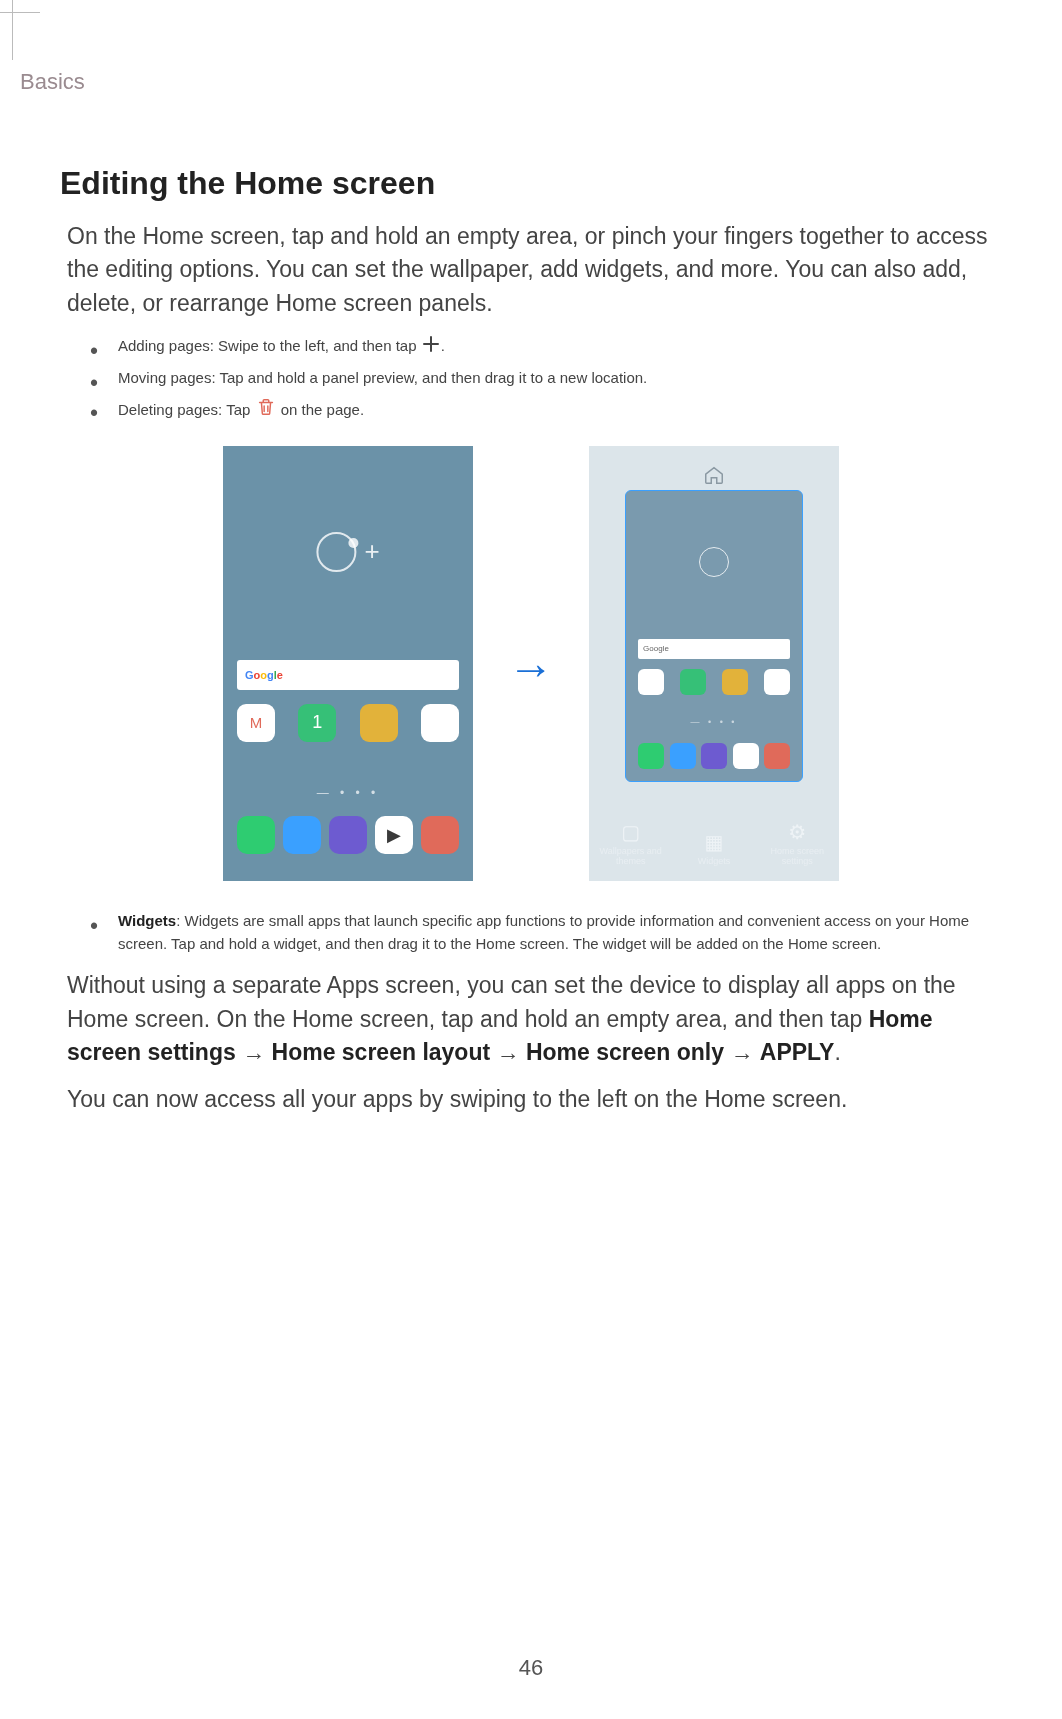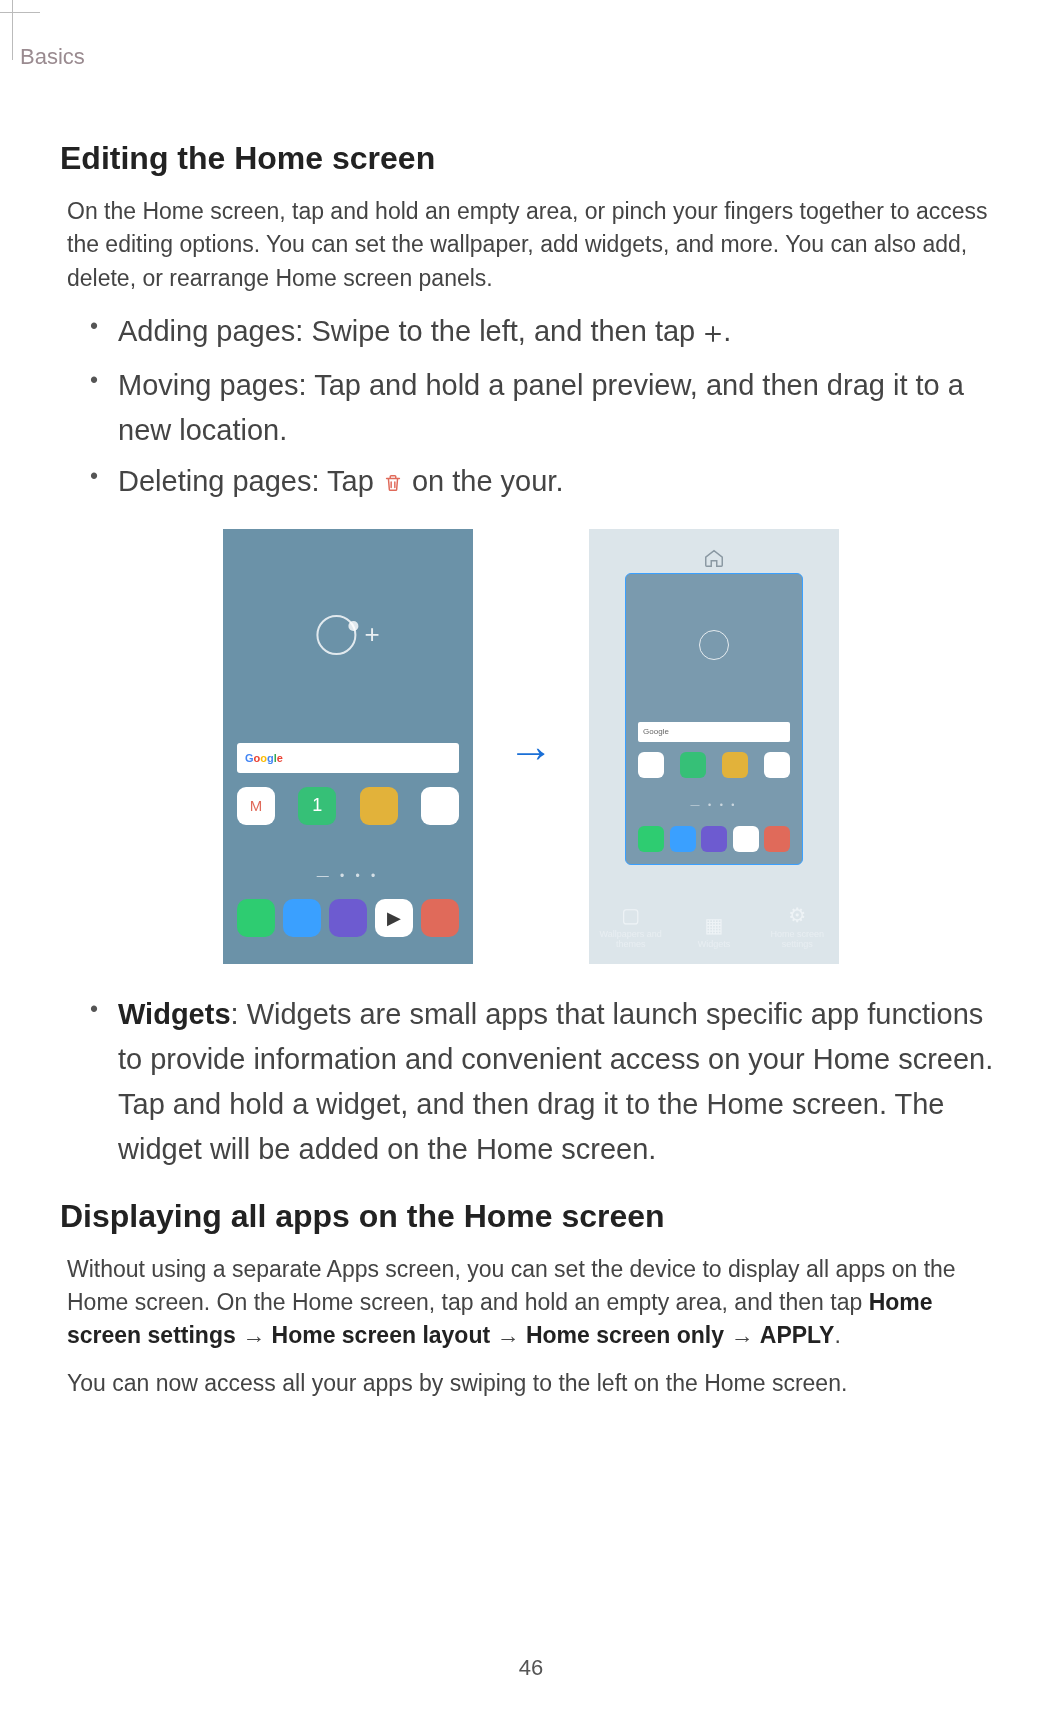--- a/index.html
+++ b/index.html
@@ -4,21 +4,21 @@
 <style>
   body {
     font-family: -apple-system, "Segoe UI", "Helvetica Neue", Arial, sans-serif;
     margin: 0;
     padding: 0;
     background: #fff;
     color: #3a3a3a;
     width: 1062px;
   }
   .page {
-    padding: 44px 60px 40px 60px;
+    padding: 69px 60px 40px 60px;
     position: relative;
     min-height: 1719px;
     box-sizing: border-box;
   }
   .left-rule {
     position: absolute;
     left: 12px;
     top: 0;
     bottom: 0;
     width: 1px;
@@ -50,21 +50,21 @@
     line-height: 1.45;
     margin: 0 0 14px 7px;
     color: #444;
   }
   ul.bullets {
     list-style: none;
     padding: 0 0 0 30px;
     margin: 0 0 14px 0;
   }
   ul.bullets > li {
-    font-size: 29px;
+    font-size: 15px;
     line-height: 1.55;
     margin-bottom: 6px;
     position: relative;
     padding-left: 28px;
     color: #444;
   }
   ul.bullets > li::before {
     content: "•";
     position: absolute;
     left: 0;
@@ -199,21 +199,21 @@
   <ul class="bullets">
     <li>
       <span>Adding pages: Swipe to the left, and then tap </span><span class="inline-icon"><svg width="20" height="20" viewBox="0 0 20 20">
             <path d="M10 3v14M3 10h14" stroke="#444" stroke-width="2" fill="none" stroke-linecap="round"></path>
           </svg></span><span>.</span>
     </li>
     <li>Moving pages: Tap and hold a panel preview, and then drag it to a new location.</li>
     <li>
       <span>Deleting pages: Tap </span><span class="inline-icon"><svg class="trash" viewBox="0 0 24 24">
             <path d="M5 7h14M9 7V5a1 1 0 011-1h4a1 1 0 011 1v2M7 7l1 12a1 1 0 001 1h6a1 1 0 001-1l1-12M10 11v6M14 11v6" stroke="#e06a5a" stroke-width="1.6" fill="none" stroke-linecap="round" stroke-linejoin="round"></path>
-          </svg></span><span> on the your.</span>
+          </svg></span><span> on the page.</span>
     </li>
   </ul>
 
   <div class="figure-row">
 
     <div class="phone">
       <div class="weather">
         <div class="wicon"></div>
           <div class="plus">+</div>
       </div>
@@ -282,21 +282,20 @@
       </div>
     </div>
   </div>
 
   <ul class="bullets">
     <li>
       <span class="bold">Widgets</span><span>: Widgets are small apps that launch specific app functions to provide information and convenient access on your Home screen. Tap and hold a widget, and then drag it to the Home screen. The widget will be added on the Home screen.</span>
     </li>
   </ul>
 
-  <h2 style="margin-top:26px">Displaying all apps on the Home screen</h2>
 
   <p class="body">
     <span>Without using a separate Apps screen, you can set the device to display all apps on the Home screen. On the Home screen, tap and hold an empty area, and then tap </span><span class="bold">Home screen settings</span><span> → </span><span class="bold">Home screen layout</span><span> → </span><span class="bold">Home screen only</span><span> → </span><span class="bold">APPLY</span><span>.</span>
   </p>
 
   <p class="body">You can now access all your apps by swiping to the left on the Home screen.</p>
 
   <div class="page-number">46</div>
 </div>
 

